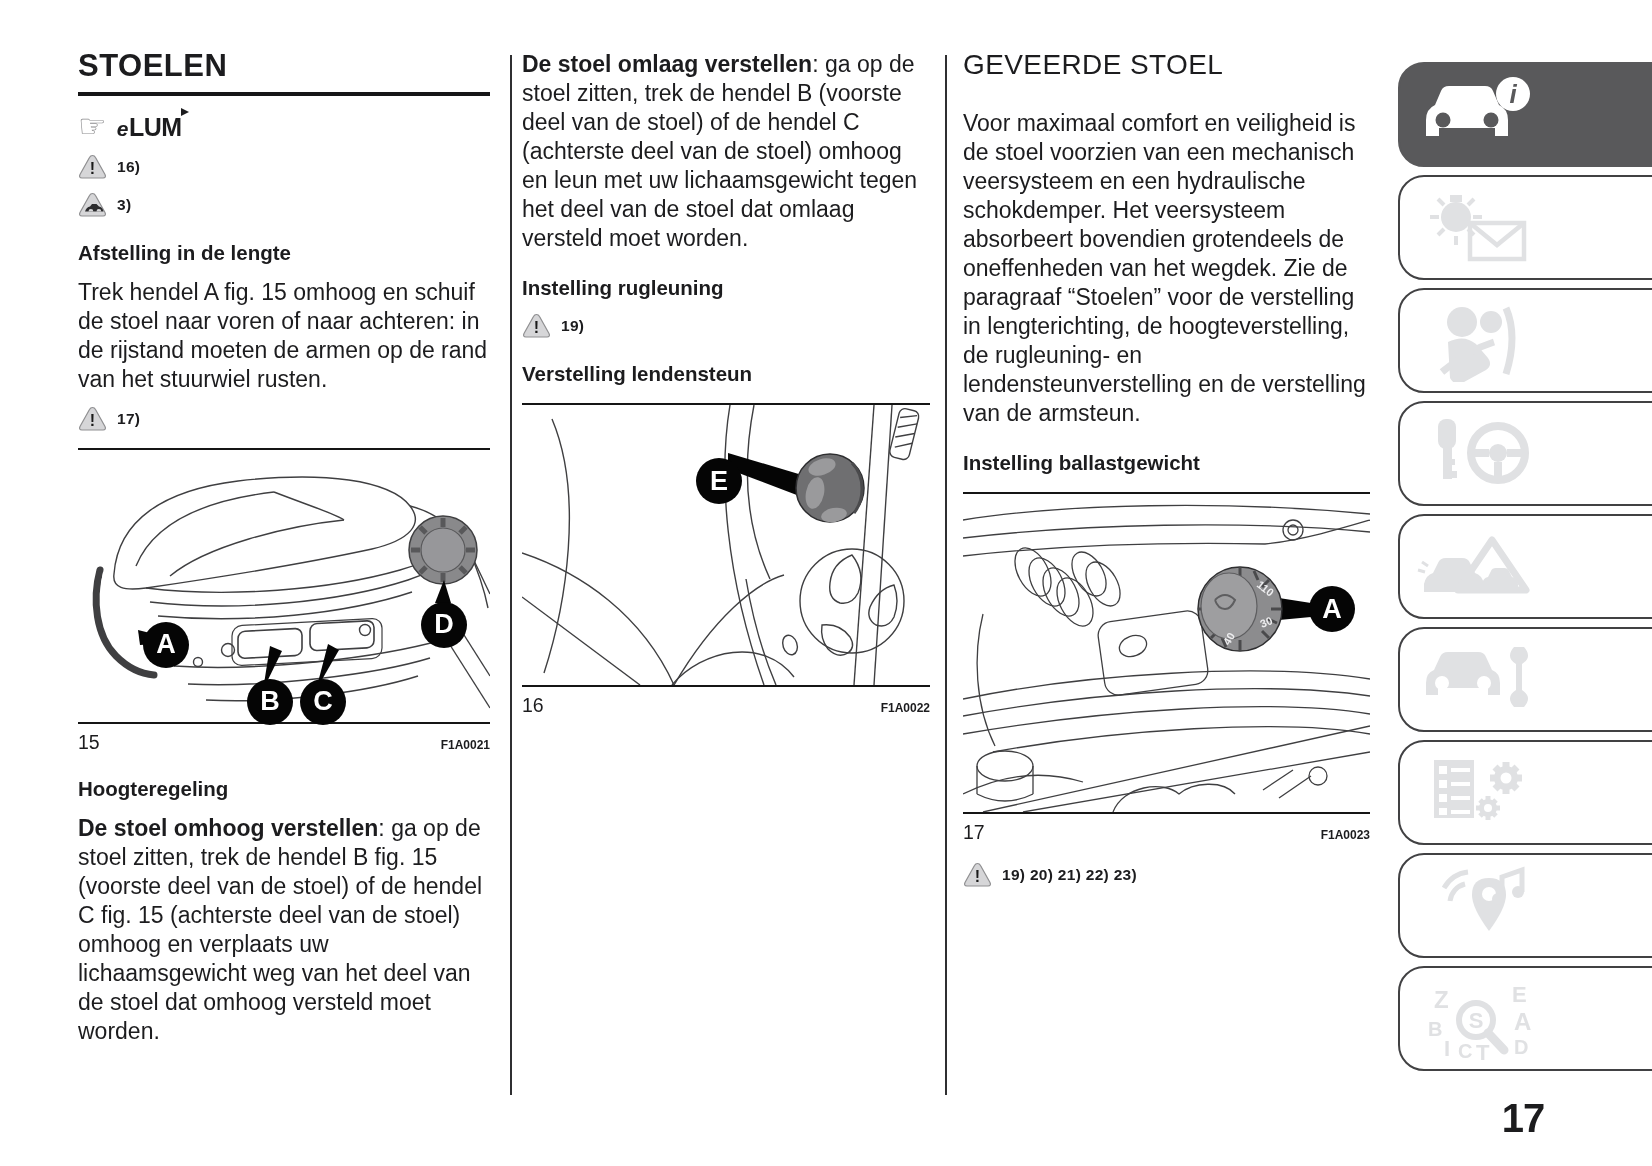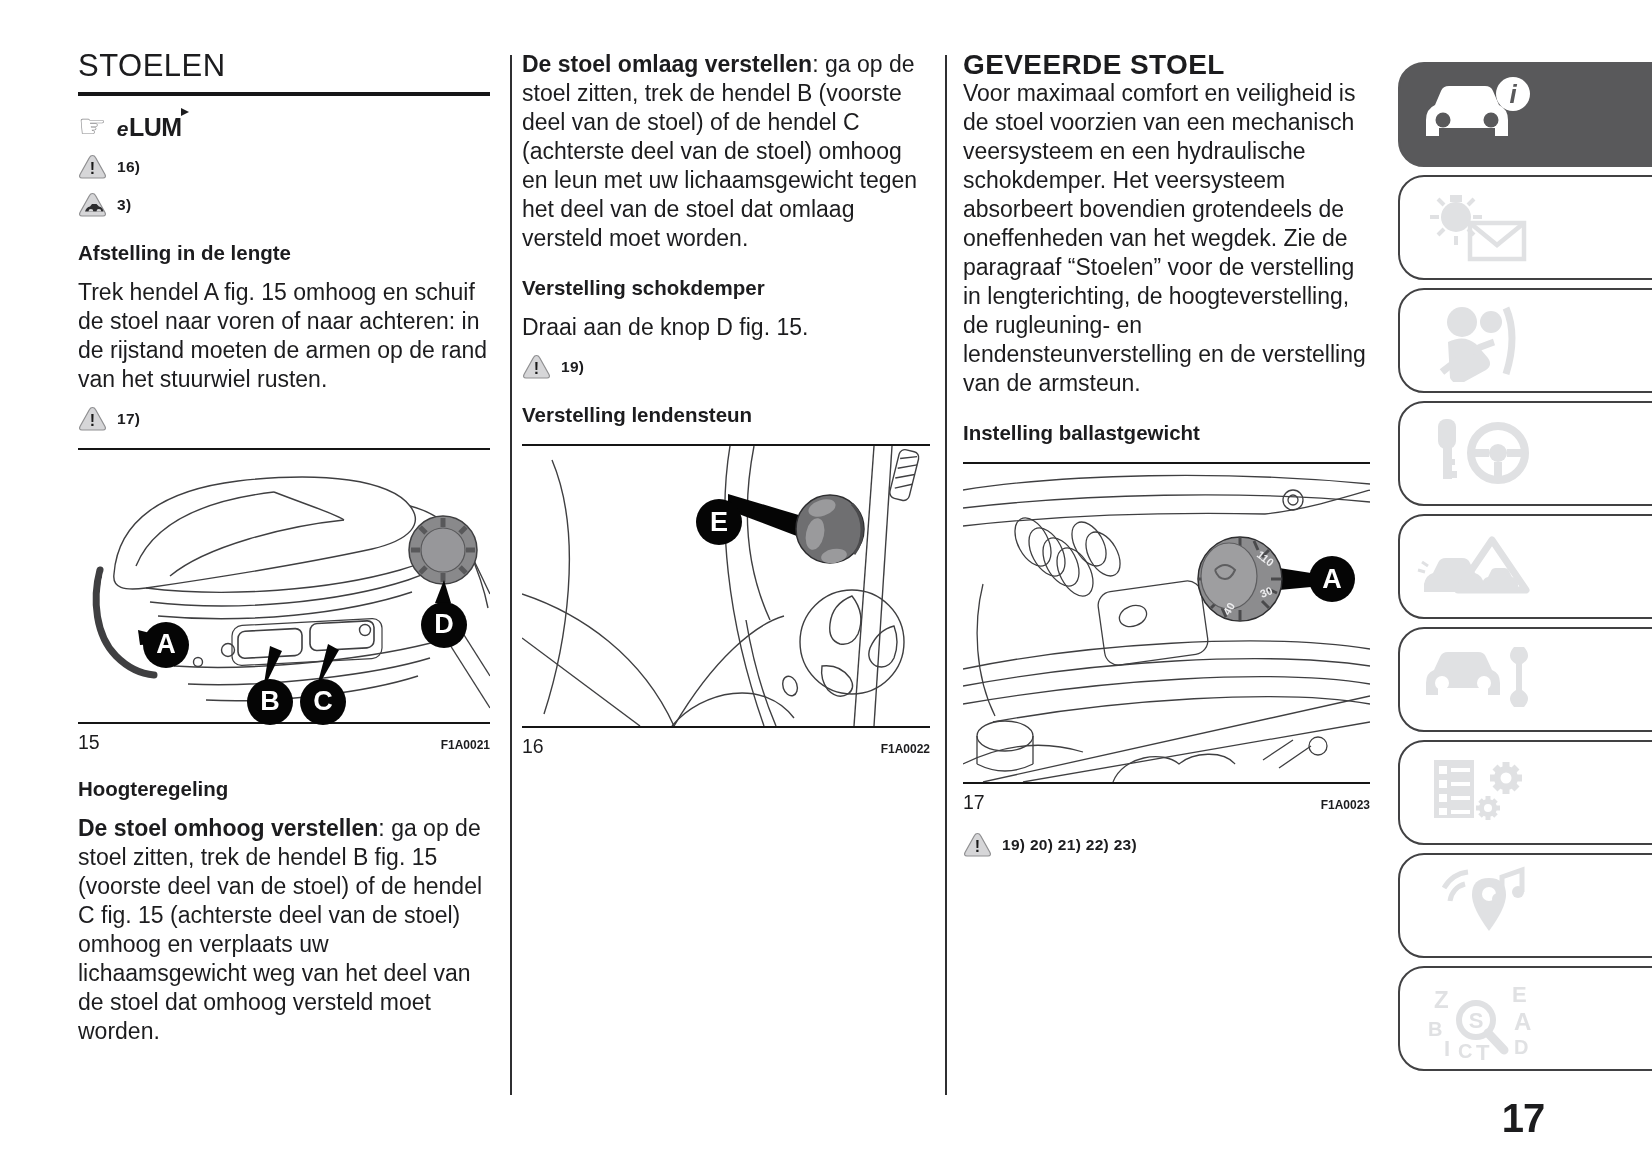--- a/index.html
+++ b/index.html
@@ -6,23 +6,23 @@
   body{
     position:relative;width:1652px;height:1166px;overflow:hidden;
     background:#ffffff;color:#1c1c1e;
     font-family:"Liberation Sans", sans-serif;
   }
   .col{position:absolute;top:50px}
   #col1{left:78px;width:412px}
   #col2{left:522px;width:408px}
   #col3{left:963px;width:407px}
 
-  .chapter-title{font-size:31px;font-weight:normal;letter-spacing:.5px;line-height:1.05;margin:0}
+  .chapter-title{font-size:31px;font-weight:bold;letter-spacing:.5px;line-height:1.05;margin:0}
   .title-rule{height:4px;background:#161618;margin:9px 0 16px}
-  .section-title{font-size:28px;font-weight:bold;letter-spacing:.4px;line-height:1.05;margin:0 0 0}
+  .section-title{font-size:28px;font-weight:normal;letter-spacing:.4px;line-height:1.05;margin:0 0 30px}
 
   p.body{font-size:23px;line-height:29px;margin:0 0 12px}
   h3.sub{font-size:20.5px;line-height:26px;font-weight:bold;margin:22px 0 12px}
   b.lead{font-weight:bold}
 
   .icon-row{display:flex;align-items:center;gap:10px;margin:14px 0 10px}
   .warn-row{display:flex;align-items:center;gap:10px;margin:10px 0 12px}
   .warn-num{font-size:15.5px;font-weight:bold;letter-spacing:.3px}
 
   .hand-glyph{font-size:32px;line-height:1;color:#8e8e90;transform:translateY(-2px)}
@@ -157,22 +157,21 @@
     <span class="figcode">F1A0021</span>
   </div>
 
   <h3 class="sub">Hoogteregeling</h3>
   <p class="body"><b class="lead">De stoel omhoog verstellen</b><span>: ga op de stoel zitten, trek de hendel B fig. 15 (voorste deel van de stoel) of de hendel C fig. 15 (achterste deel van de stoel) omhoog en verplaats uw lichaamsgewicht weg van het deel van de stoel dat omhoog versteld moet worden.</span></p>
 </div>
 
 <div class="col" id="col2">
   <p class="body"><b class="lead">De stoel omlaag verstellen</b><span>: ga op de stoel zitten, trek de hendel B (voorste deel van de stoel) of de hendel C (achterste deel van de stoel) omhoog en leun met uw lichaamsgewicht tegen het deel van de stoel dat omlaag versteld moet worden.</span></p>
 
-  <h3 class="sub">Verstelling schokdemper</h3>
-  <p class="body">Draai aan de knop D fig. 15.</p>
+  <h3 class="sub">Instelling rugleuning</h3>
 
   <div class="warn-row">
     <svg width="29" height="26" viewBox="0 0 29 26">
       <path d="M14.5 1.5 Q16.5 1.5 17.5 3.5 L27 20.5 Q28.5 23.8 25 24 L4 24 Q.5 23.8 2 20.5 L11.5 3.5 Q12.5 1.5 14.5 1.5 Z" fill="#d6d6d8" stroke="#8f8f91" stroke-width="1.2"></path>
       <text x="14.5" y="20" text-anchor="middle" font-size="16" font-weight="bold" fill="#1a1a1a">!</text>
     </svg>
     <span class="warn-num">19)</span>
   </div>
 
   <h3 class="sub">Verstelling lendensteun</h3>

